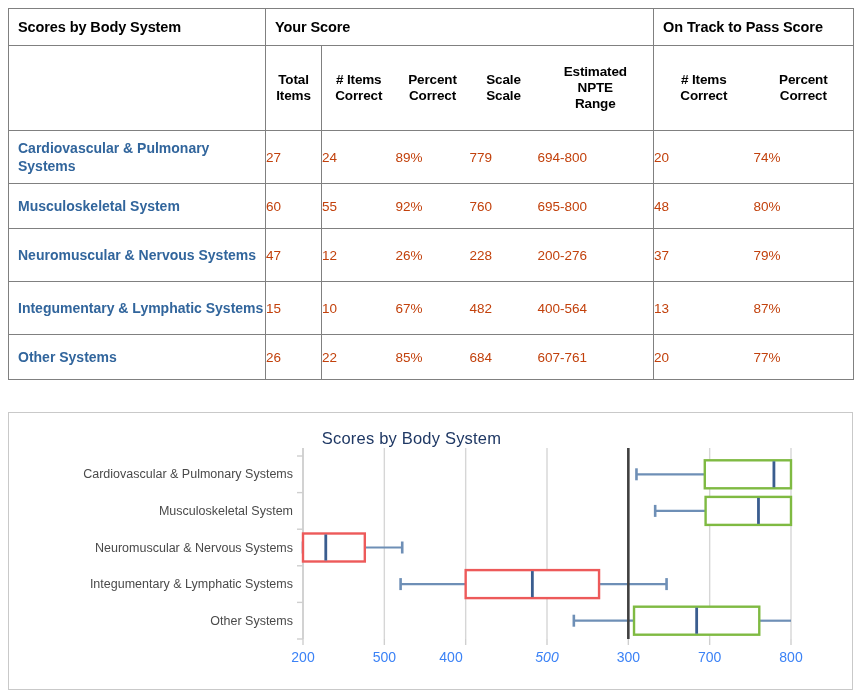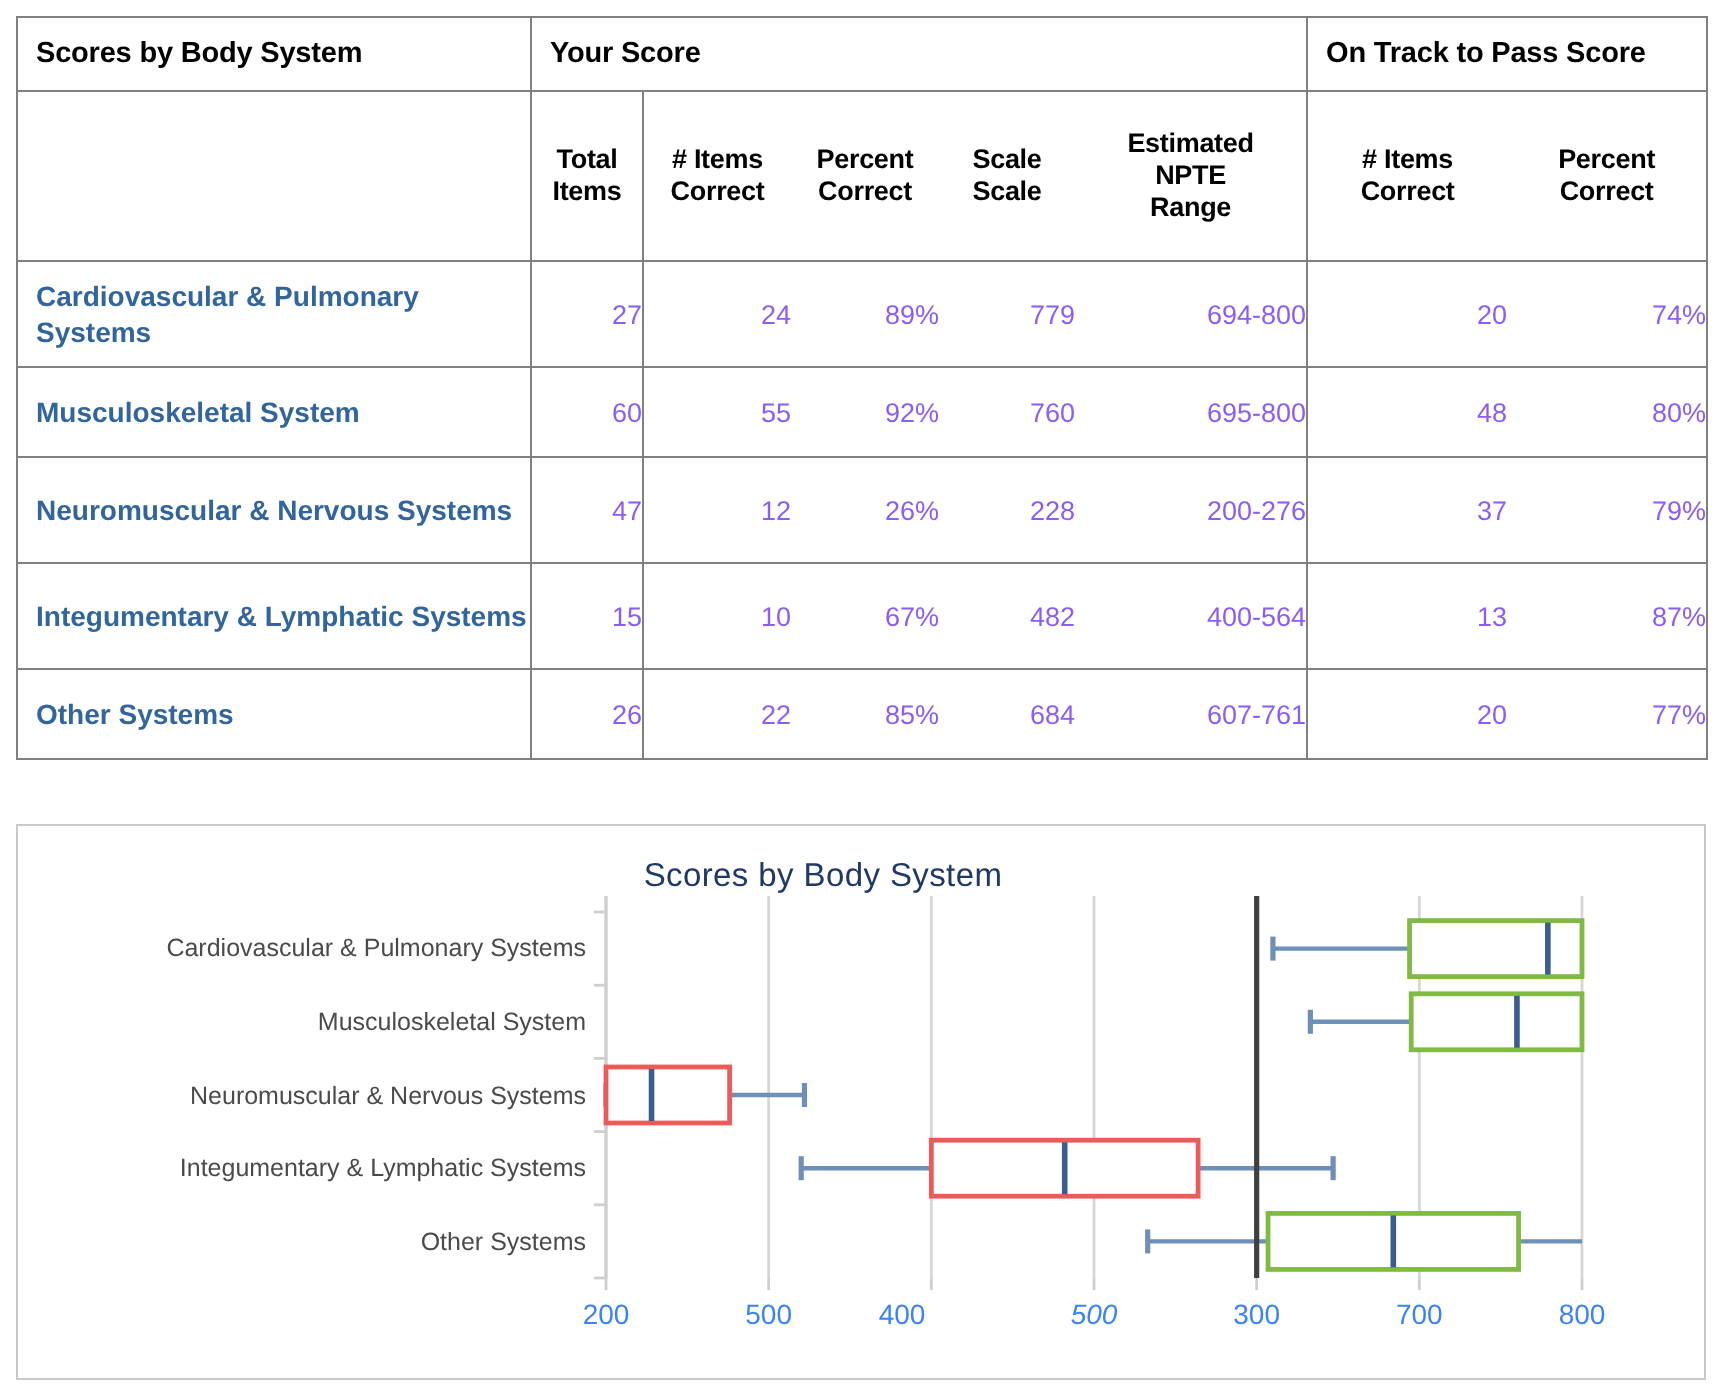--- a/index.html
+++ b/index.html
@@ -67,22 +67,22 @@
   .row-label {
     font-size: 14px;
     font-weight: bold;
     color: #31659C;
     text-align: left;
     padding-left: 9px !important;
     line-height: 1.30;
   }
   .cell-num {
     font-size: 13.5px;
-    color: #8b5cf6;
-    text-align: right;
+    color: #c2410c;
+    text-align: left;
   }
   .tall td { height: 52px; }
 
   
   .nb-l { border-left: none !important; }
   .nb-r { border-right: none !important; }
 
   
   .chart-card {
     position: absolute;

